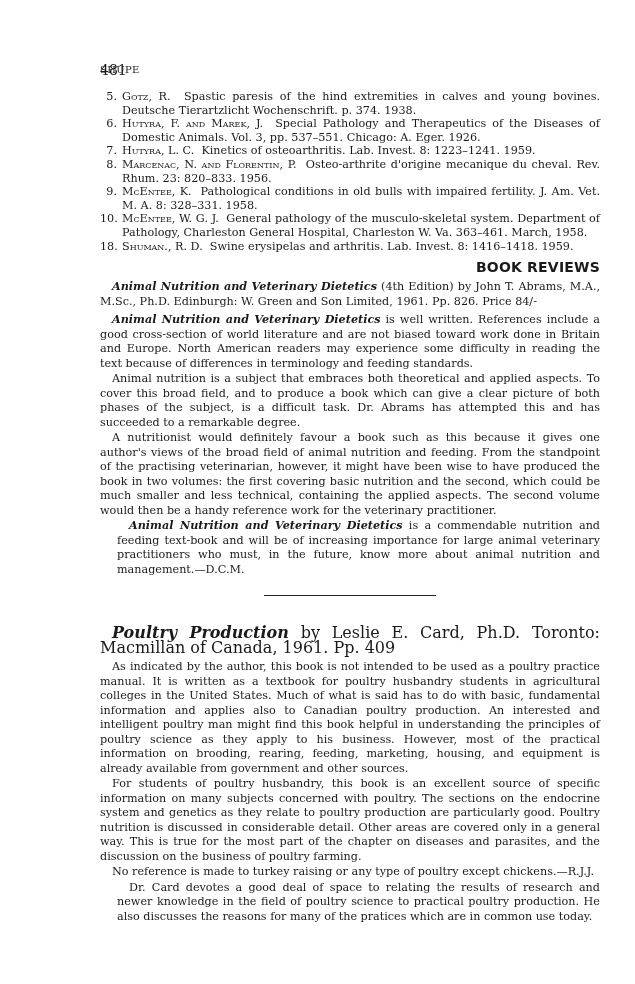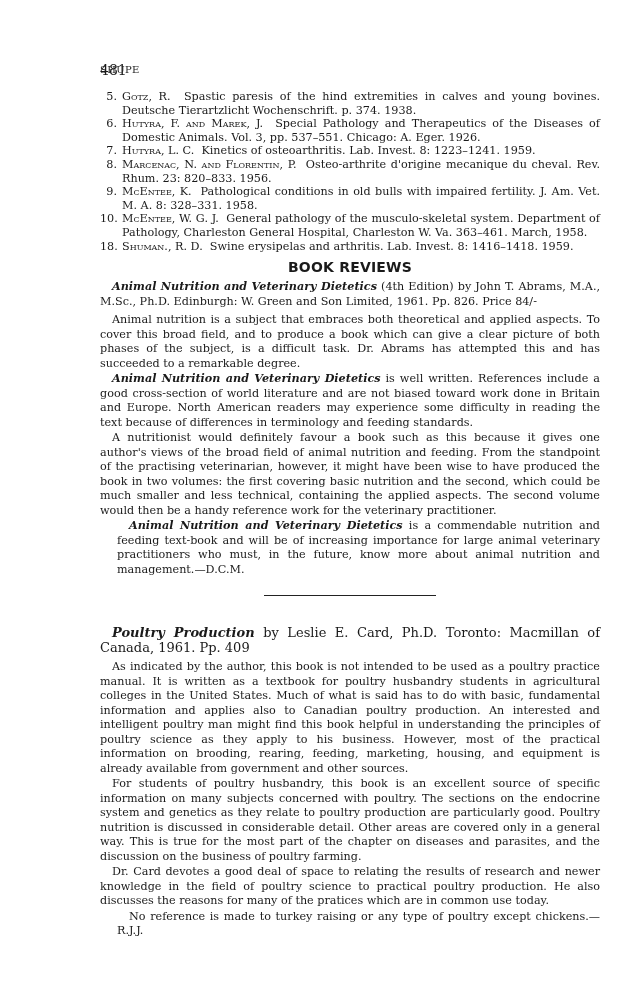--- a/index.html
+++ b/index.html
@@ -7,24 +7,24 @@
          font-family: "DejaVu Serif", "Liberation Serif", serif; color: #1a1a1a; }
   .page { position: absolute; left: 100px; top: 62px; width: 500px; }
   .running-head { position: relative; height: 20px; font-size: 13px; }
   .page-number { position: absolute; left: 0; top: 0; font-size: 14px; }
   .running-title { position: absolute; left: 0; right: 0; text-align: left; top: 2px;
                    font-size: 10px; font-weight: normal; letter-spacing: 0.3px; }
   .refs { margin: 8px 0 0 0; padding: 0; list-style: none; font-size: 11.2px; line-height: 13.6px; }
   .ref { position: relative; padding-left: 22px; text-align: justify; }
   .ref-num { position: absolute; left: 0; width: 17px; text-align: right; }
   .sc { font-variant: small-caps; }
-  .section-title { text-align: center; font-family: "DejaVu Sans", "Liberation Sans", sans-serif;
+  .section-title { text-align: right; font-family: "DejaVu Sans", "Liberation Sans", sans-serif;
                    font-weight: bold; font-size: 14px; margin: 6px 0 4px 0; letter-spacing: 0.2px; }
   .citation { font-size: 11.2px; line-height: 14.5px; text-indent: 12px; text-align: justify; margin: 0 0 3px 0; }
-  .citation-noindent { font-size: 13px; line-height: 14.5px; text-indent: 12px; text-align: justify; margin: 11px 0 4px 0; }
+  .citation-noindent { font-size: 16px; line-height: 14.5px; text-indent: 12px; text-align: justify; margin: 11px 0 4px 0; }
   .para { font-size: 11.2px; line-height: 14.5px; text-indent: 12px; text-align: justify; margin: 0; }
   .para:last-child { text-align-last: left; margin-left: 17px; }
   .rule { width: 172px; height: 0; border-top: 1.5px solid #222; margin: 18px auto 30px auto; }
   .book-title { font-style: italic; font-weight: bold; }
   .review { margin-top: 0; }
 </style>
 </head>
 <body>
 
 <div class="page">
@@ -40,28 +40,28 @@
     <li class="ref"><span class="ref-num">8.</span><span class="sc">Marcenac, N. and Florentin, P.</span>&nbsp; <span>Osteo-arthrite d'origine mecanique du cheval. Rev. Rhum. 23: 820–833. 1956.</span></li>
     <li class="ref"><span class="ref-num">9.</span><span class="sc">McEntee, K.</span>&nbsp; <span>Pathological conditions in old bulls with impaired fertility. J. Am. Vet. M. A. 8: 328–331. 1958.</span></li>
     <li class="ref"><span class="ref-num">10.</span><span class="sc">McEntee, W. G. J.</span>&nbsp; <span>General pathology of the musculo-skeletal system. Department of Pathology, Charleston General Hospital, Charleston W. Va. 363–461. March, 1958.</span></li>
     <li class="ref"><span class="ref-num">18.</span><span class="sc">Shuman., R. D.</span>&nbsp; <span>Swine erysipelas and arthritis. Lab. Invest. 8: 1416–1418. 1959.</span></li>
   </ol>
 
   <div class="section-title">BOOK REVIEWS</div>
 
   <div class="review">
     <p class="citation"><span class="book-title">Animal Nutrition and Veterinary Dietetics</span><span> (4th Edition) by John T. Abrams, M.A., M.Sc., Ph.D.  Edinburgh: W. Green and Son Limited, 1961. Pp. 826. Price 84/-</span></p>
+    <p class="para"><span class="book-title">Animal Nutrition and Veterinary Dietetics</span><span> is well written. References include a good cross-section of world literature and are not biased toward work done in Britain and Europe. North American readers may experience some difficulty in reading the text because of differences in terminology and feeding standards.</span></p>
     <p class="para"><span class="book-title"></span><span>Animal nutrition is a subject that embraces both theoretical and applied aspects. To cover this broad field, and to produce a book which can give a clear picture of both phases of the subject, is a difficult task. Dr. Abrams has attempted this and has succeeded to a remarkable degree.</span></p>
-    <p class="para"><span class="book-title">Animal Nutrition and Veterinary Dietetics</span><span> is well written. References include a good cross-section of world literature and are not biased toward work done in Britain and Europe. North American readers may experience some difficulty in reading the text because of differences in terminology and feeding standards.</span></p>
     <p class="para"><span class="book-title"></span><span>A nutritionist would definitely favour a book such as this because it gives one author's views of the broad field of animal nutrition and feeding. From the standpoint of the practising veterinarian, however, it might have been wise to have produced the book in two volumes: the first covering basic nutrition and the second, which could be much smaller and less technical, containing the applied aspects. The second volume would then be a handy reference work for the veterinary practitioner.</span></p>
     <p class="para"><span class="book-title">Animal Nutrition and Veterinary Dietetics</span><span> is a commendable nutrition and feeding text-book and will be of increasing importance for large animal veterinary practitioners who must, in the future, know more about animal nutrition and management.—D.C.M.</span></p>
   </div>
 
   <div class="rule"></div>
 
   <div class="review">
     <p class="citation-noindent"><span class="book-title">Poultry Production</span><span> by Leslie E. Card, Ph.D. Toronto: Macmillan of Canada, 1961. Pp. 409</span></p>
     <p class="para"><span class="book-title"></span><span>As indicated by the author, this book is not intended to be used as a poultry practice manual. It is written as a textbook for poultry husbandry students in agricultural colleges in the United States. Much of what is said has to do with basic, fundamental information and applies also to Canadian poultry production. An interested and intelligent poultry man might find this book helpful in understanding the principles of poultry science as they apply to his business. However, most of the practical information on brooding, rearing, feeding, marketing, housing, and equipment is already available from government and other sources.</span></p>
     <p class="para"><span class="book-title"></span><span>For students of poultry husbandry, this book is an excellent source of specific information on many subjects concerned with poultry. The sections on the endocrine system and genetics as they relate to poultry production are particularly good. Poultry nutrition is discussed in considerable detail. Other areas are covered only in a general way. This is true for the most part of the chapter on diseases and parasites, and the discussion on the business of poultry farming.</span></p>
+    <p class="para"><span class="book-title"></span><span>No reference is made to turkey raising or any type of poultry except chickens.—R.J.J.</span></p>
     <p class="para"><span class="book-title"></span><span>Dr. Card devotes a good deal of space to relating the results of research and newer knowledge in the field of poultry science to practical poultry production. He also discusses the reasons for many of the pratices which are in common use today.</span></p>
-    <p class="para"><span class="book-title"></span><span>No reference is made to turkey raising or any type of poultry except chickens.—R.J.J.</span></p>
   </div>
 </div>
 
 </body></html>

